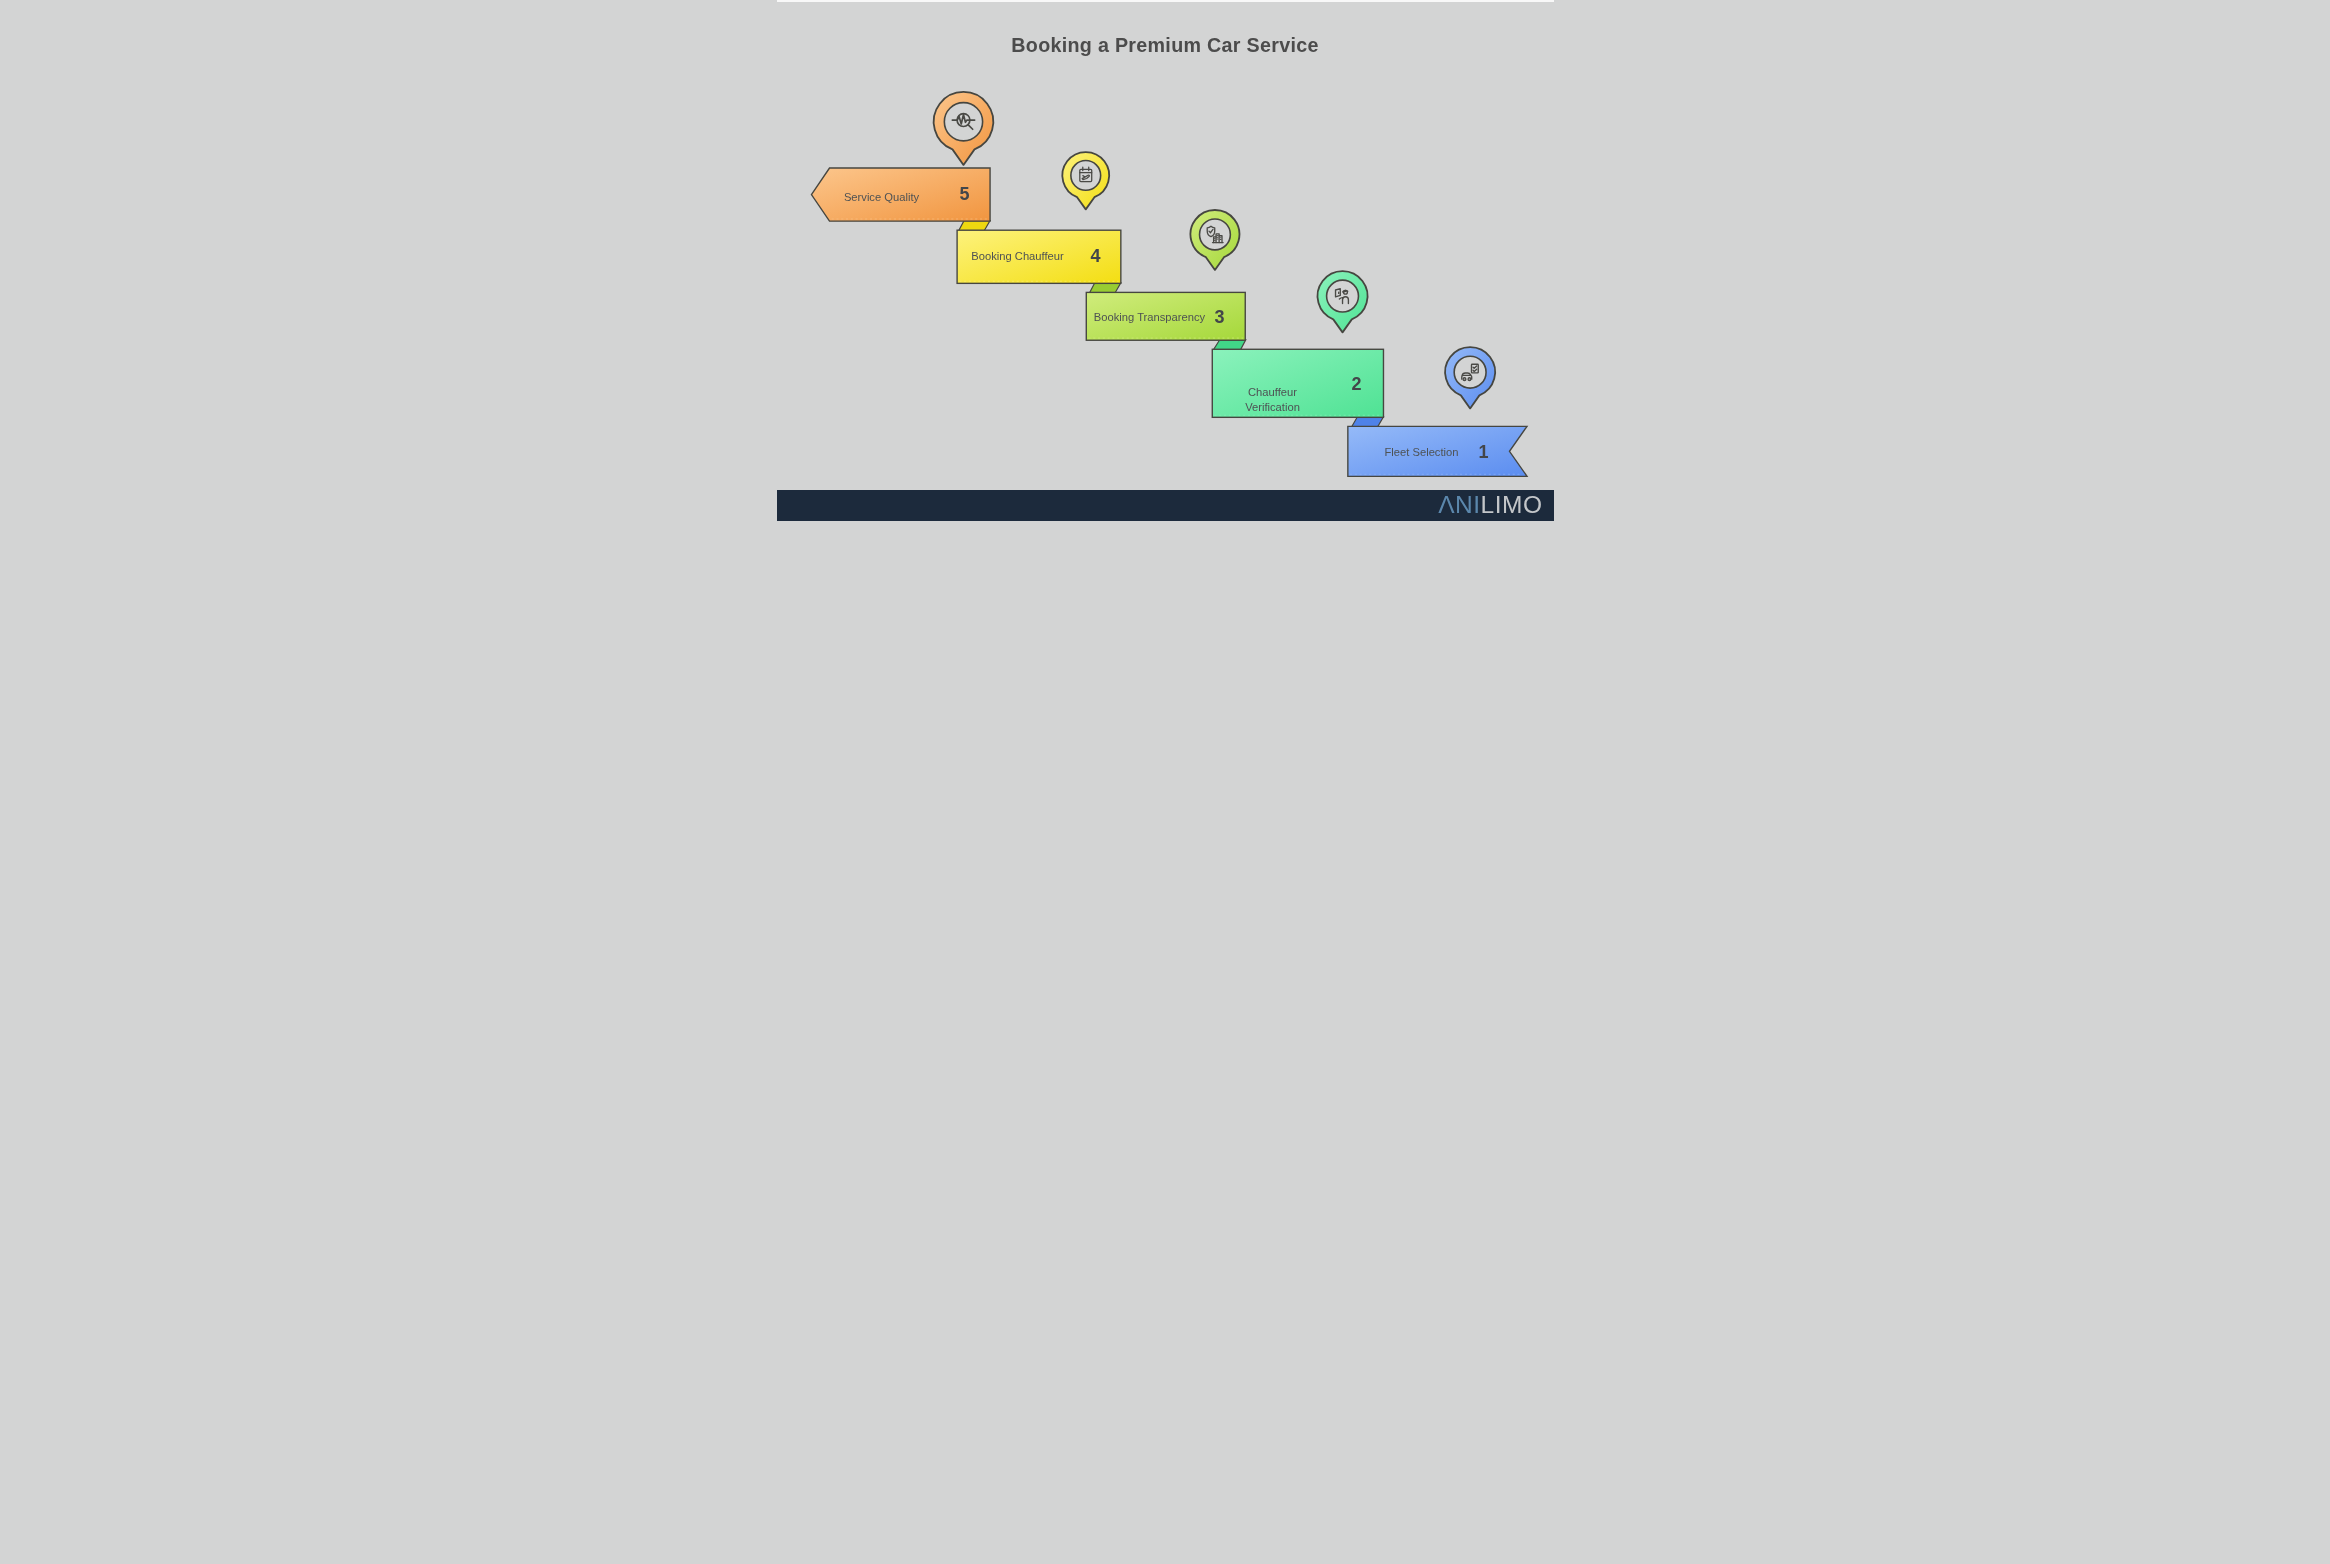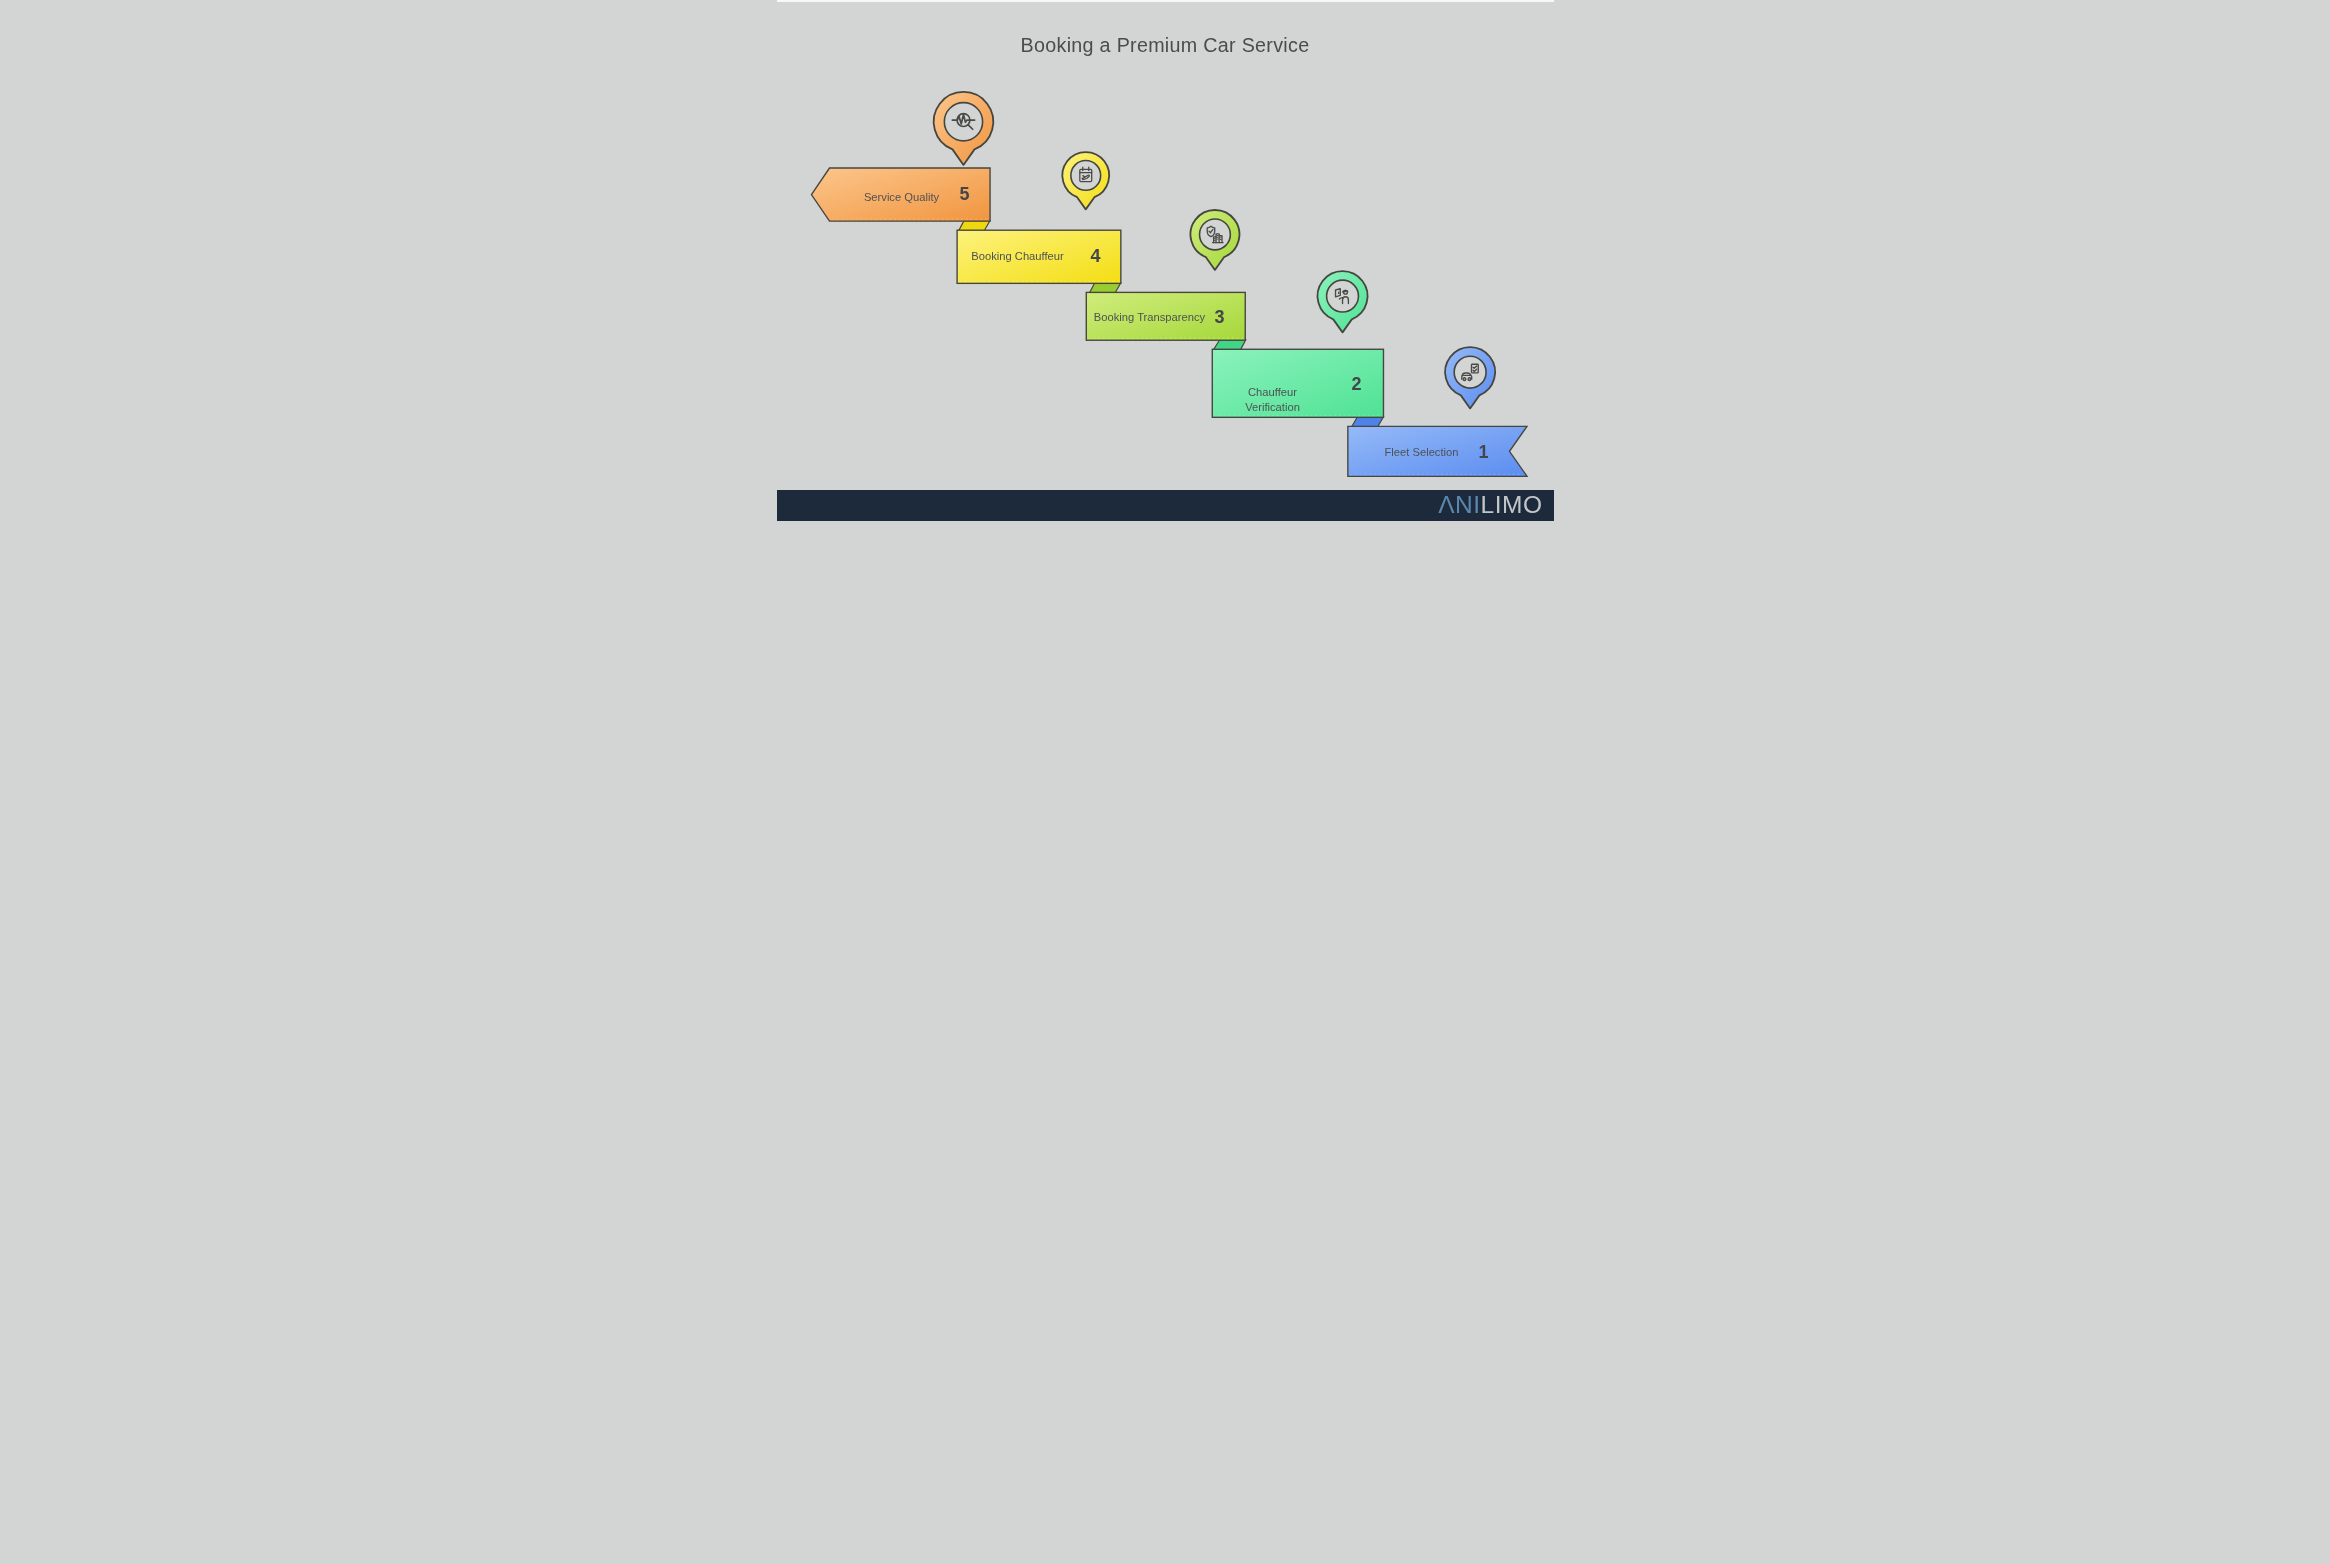--- a/index.html
+++ b/index.html
@@ -10,27 +10,27 @@
   .banner { stroke:#464640; stroke-width:2.6; }
   .fold   { stroke:#464640; stroke-width:2.2; }
   .stitch { fill:none; stroke-width:2; stroke-dasharray:4 5; opacity:0.55; }
   .pin-balloon { stroke:#464640; stroke-width:3.4; stroke-linejoin:round; }
   .pin-inner   { fill:#d3d4d4; stroke:#464640; stroke-width:3; }
   .icon * { fill:none; stroke:#4a4a46; stroke-width:3; stroke-linecap:round; stroke-linejoin:round; }
   .icon .thin { stroke-width:2.2; }
   .icon .dot  { fill:#4a4a46; stroke:none; }
 
   .title { position:absolute; left:0; right:0; top:34px; text-align:center;
-           font-size:19.7px; font-weight:normal; color:#4c4c4c; letter-spacing:0.3px; }
+           font-size:19.7px; font-weight:bold; color:#4c4c4c; letter-spacing:0.3px; }
   .lbl { position:absolute; display:flex; align-items:center; justify-content:center;
          text-align:center; font-size:11.2px; color:#4e5254; line-height:1.3; }
   .num { position:absolute; display:flex; align-items:center; justify-content:center;
          font-size:18px; font-weight:bold; color:#43464a; }
 
-  .lbl-5 { left:64px;   top:168px; width:122px; height:58px; }
+  .lbl-5 { left:44px;   top:168px; width:122px; height:58px; }
   .lbl-4 { left:180px;  top:230px; width:122px; height:53px; }
   .lbl-3 { left:309px;  top:293px; width:128px; height:48px;  }
   .lbl-2 { left:456px;  top:366px; width:80px; height:68px; }
   .lbl-1 { left:571px; top:427px; width:122px; height:50px;margin-left:13px;  }
   .num-5 { left:172px;  top:168px; width:32px;  height:53px; }
   .num-4 { left:303px;  top:230px; width:32px;  height:53px; }
   .num-3 { left:427px;  top:293px; width:32px;  height:48px;  }
   .num-2 { left:564px; top:350px; width:32px;  height:68px; }
   .num-1 { left:691px; top:427px; width:32px;  height:50px;  }
 

